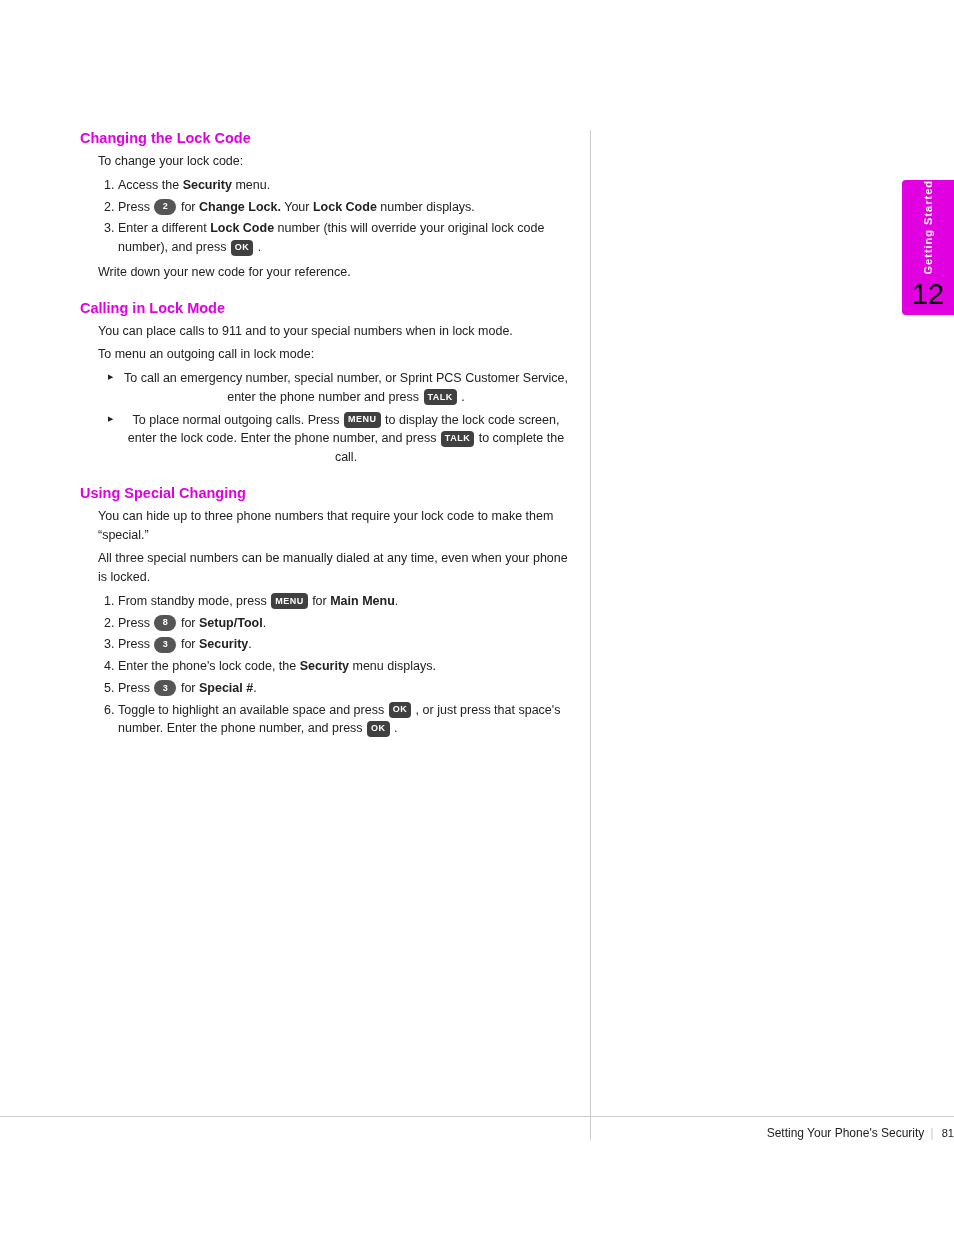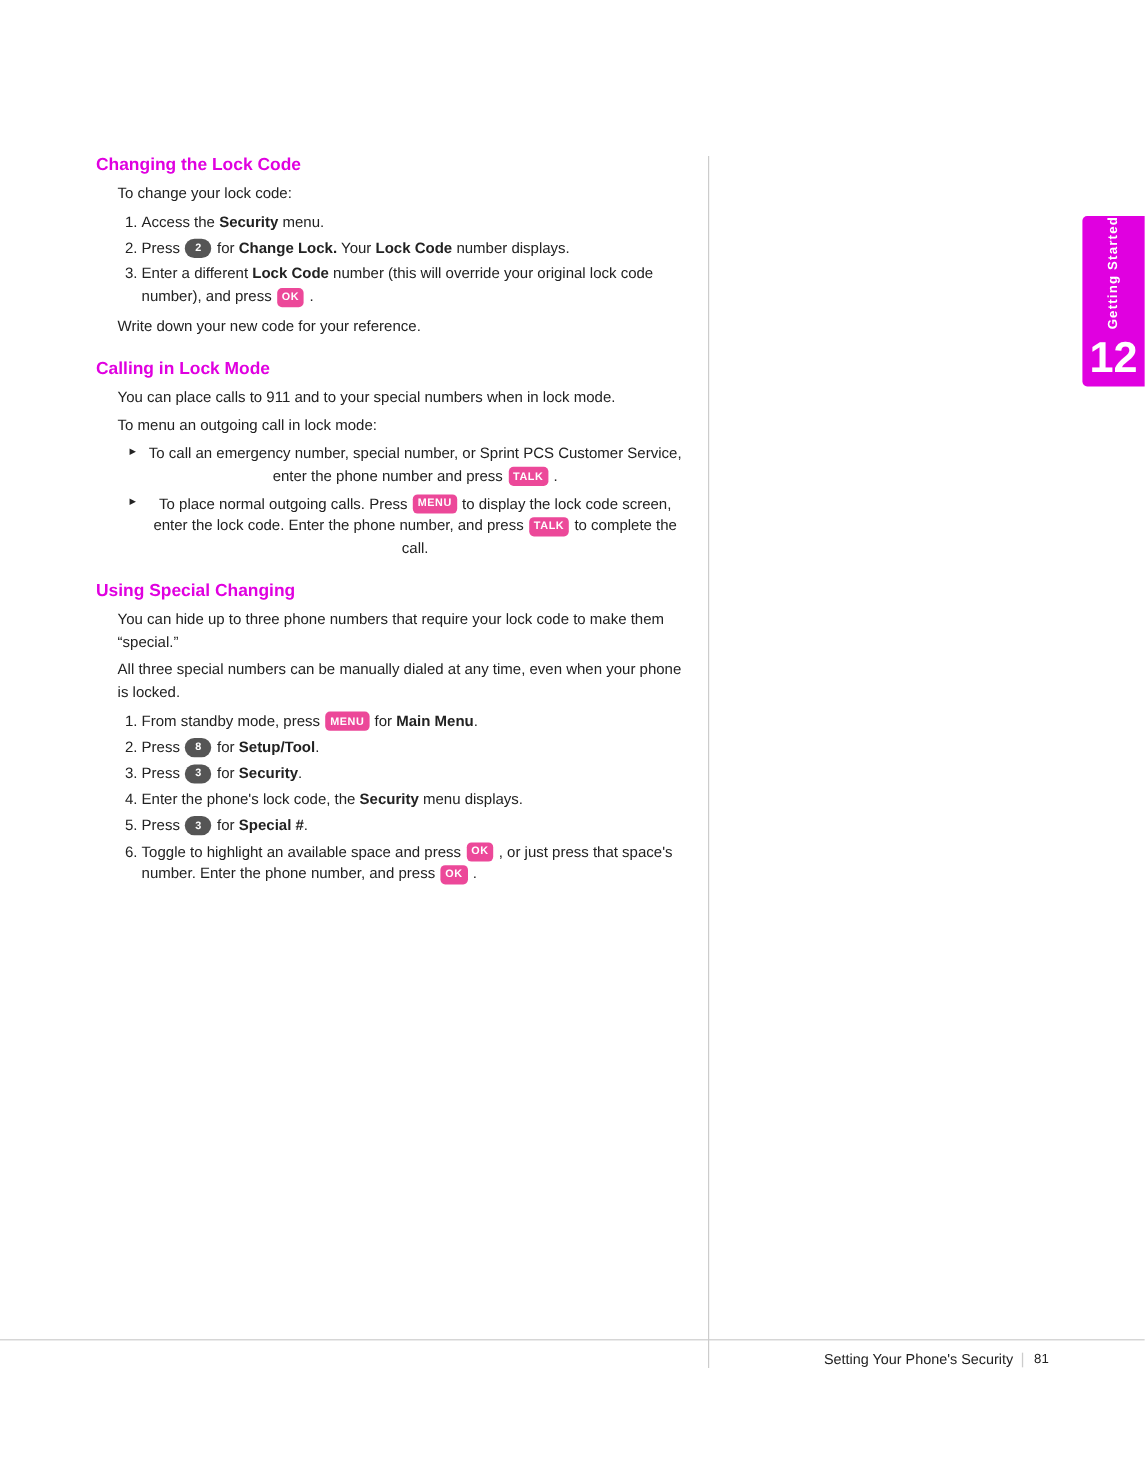--- a/index.html
+++ b/index.html
@@ -49,21 +49,21 @@
     ol li {
       font-size: 12.5px;
       line-height: 1.5;
       margin-bottom: 3px;
     }
     .bold { font-weight: bold; }
     .btn-badge {
       display: inline-flex;
       align-items: center;
       justify-content: center;
-      background: #ec4899;
+      background: #404040;
       color: #fff;
       border-radius: 4px;
       font-size: 9px;
       font-weight: bold;
       padding: 1px 4px;
       min-width: 22px;
       height: 16px;
       vertical-align: middle;
       margin: 0 1px;
       letter-spacing: 0.5px;
@@ -124,23 +124,23 @@
       writing-mode: vertical-rl;
       transform: rotate(180deg);
       font-size: 11px;
       font-weight: bold;
       letter-spacing: 1px;
       color: #fff;
       margin-bottom: 6px;
       white-space: nowrap;
     }
     .right-tab-number {
-      font-size: 36px;
-      font-weight: bold;
-      color: #ffffff;
+      font-size: 29px;
+      font-weight: normal;
+      color: #000000;
       line-height: 1;
     }
     
     .note-box {
       position: absolute;
       top: 410px;
       right: 60px;
       width: 110px;
       font-size: 11px;
       line-height: 1.45;
@@ -152,21 +152,20 @@
     }
     
     .footer {
       position: absolute;
       bottom: 95px;
       left: 0;
       right: 0;
       display: flex;
       align-items: center;
       justify-content: flex-end;
-      padding-right: 80px;
       border-top: 1px solid #ccc;
       padding-top: 8px;
     }
     .footer-text {
       font-size: 12px;
       color: #222;
     }
     .footer-page {
       font-weight: normal;
       font-size: 11px;

